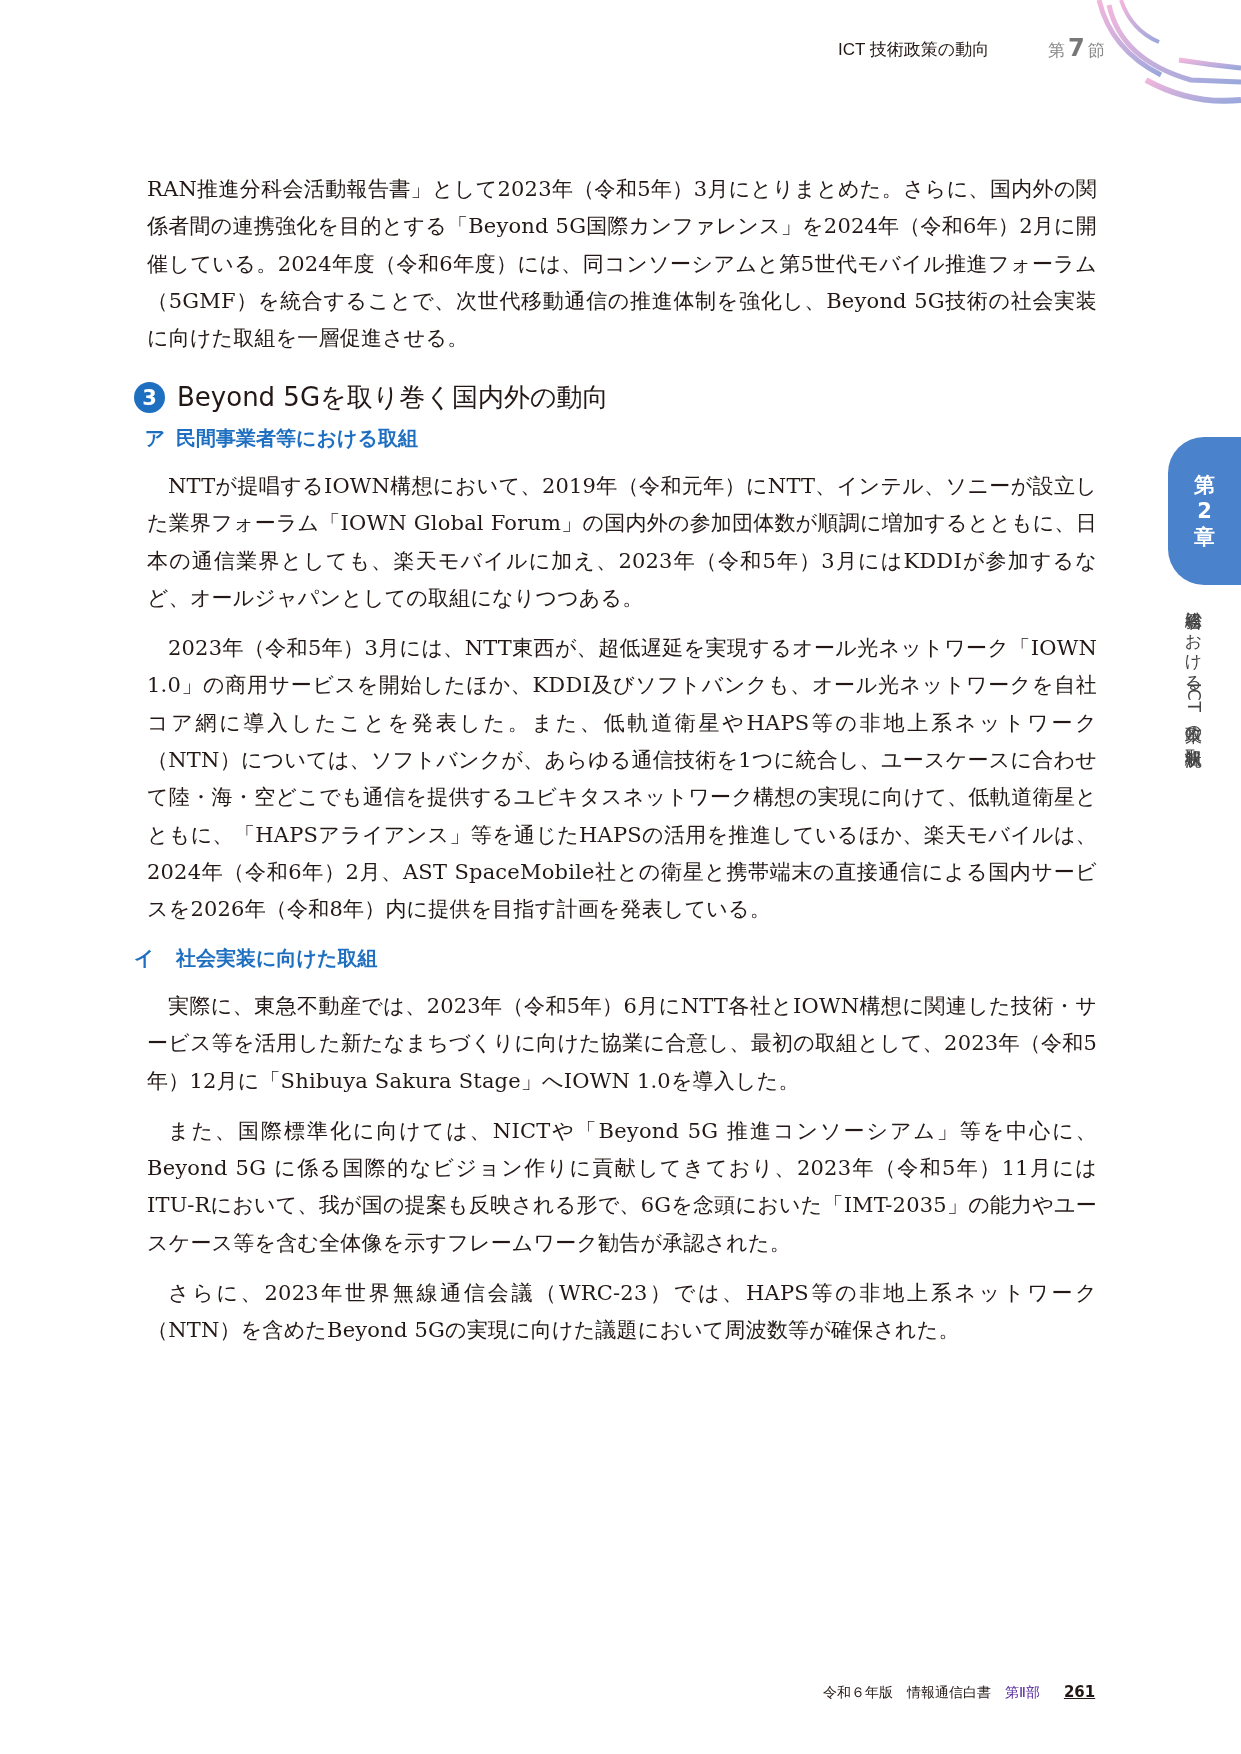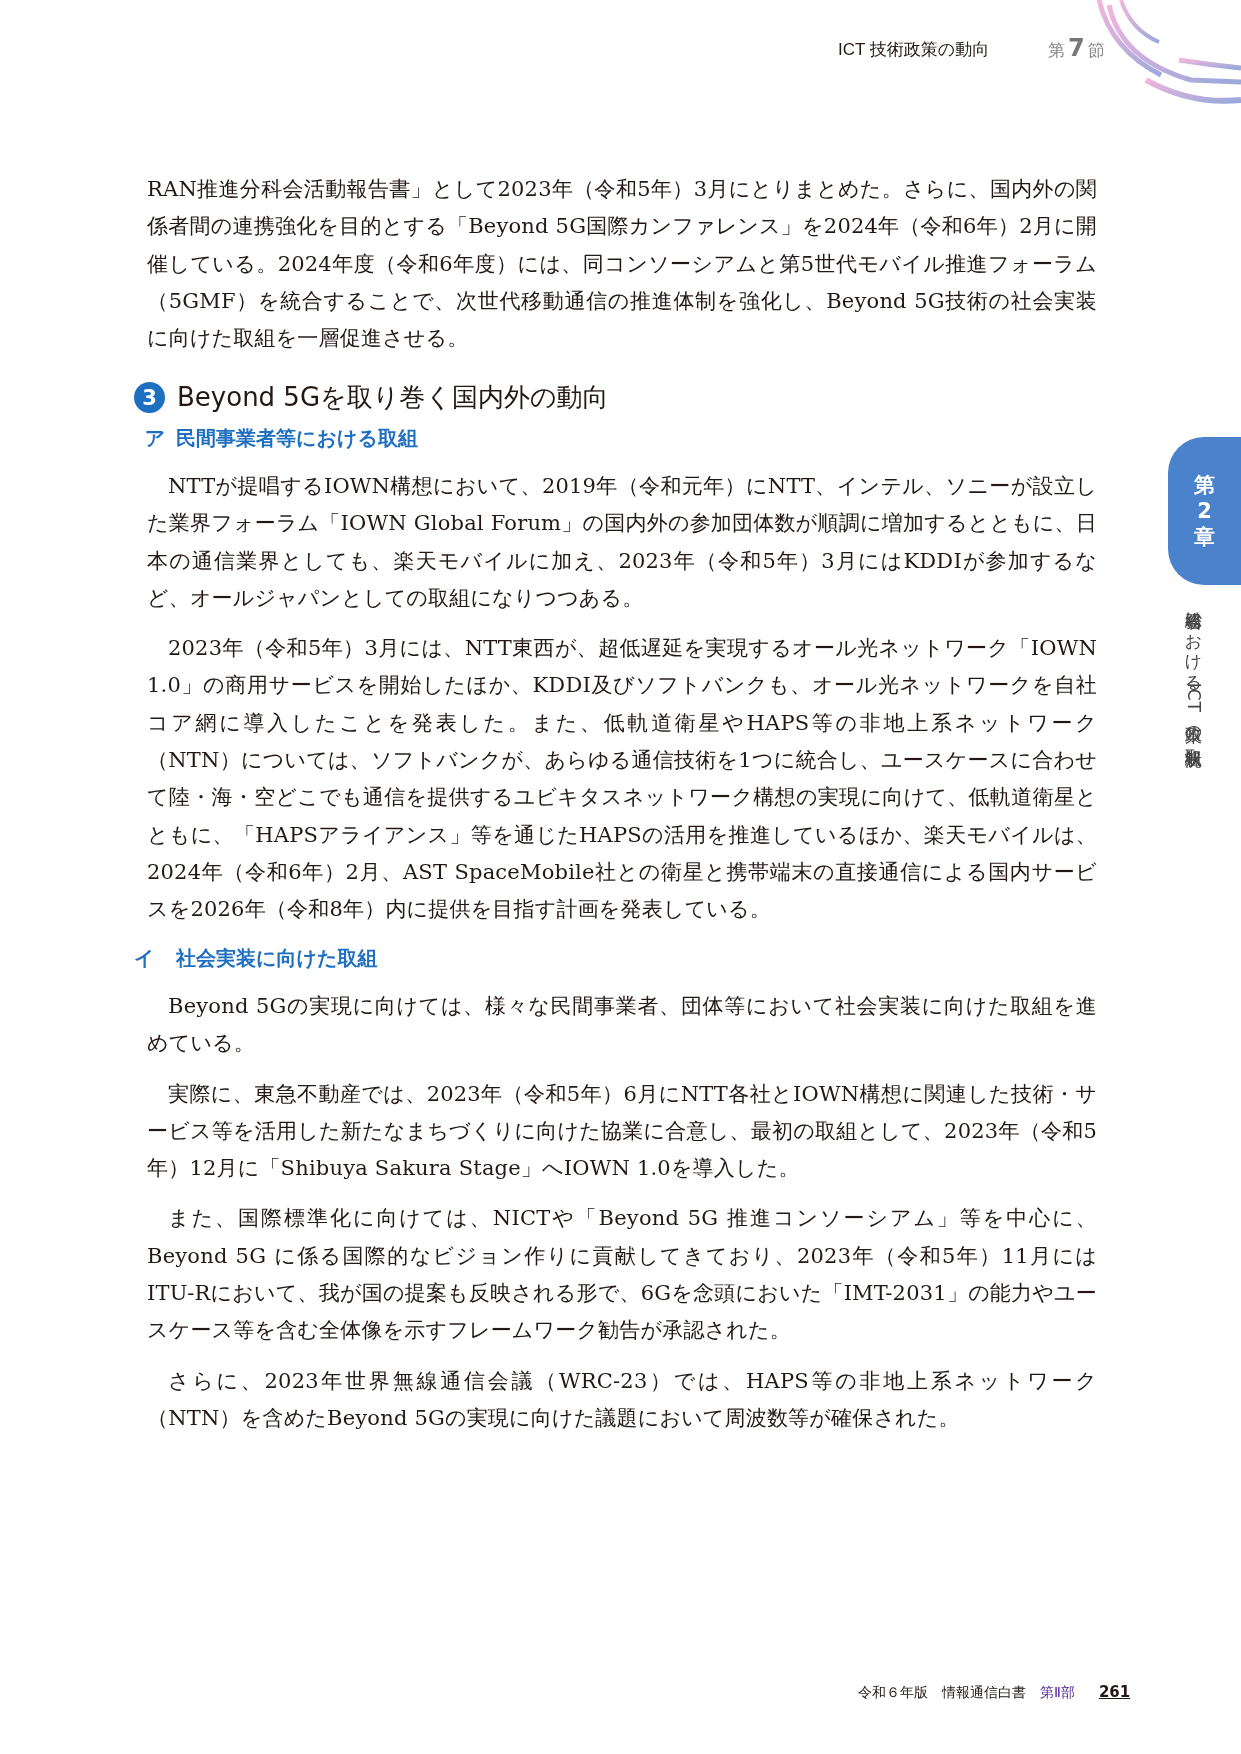--- a/index.html
+++ b/index.html
@@ -53,21 +53,21 @@
     display: flex; flex-direction: column; align-items: center; justify-content: center;
   }
   .chapter-tab span { display: block; text-align: center; }
   .chapter-sub {
     position: absolute; left: 1183px; top: 598px;
     writing-mode: vertical-rl;
     font-family: "DejaVu Sans", "Liberation Sans", sans-serif;
     font-size: 17px; color: #444; letter-spacing: 1px;
   }
   .footer {
-    position: absolute; top: 1683px; left: 858px;
+    position: absolute; top: 1683px; left: 823px;
     font-family: "DejaVu Sans", "Liberation Sans", sans-serif;
     font-size: 14px; color: #231815; display: flex; gap: 14px; align-items: baseline;
   }
   .footer .part { color: #4c1d95; }
   .footer .page { font-size: 15px; font-weight: bold; margin-left: 10px; text-decoration: underline; }
 </style>
 </head>
 <body>
 
 <div class="header-section">ICT 技術政策の動向</div>
@@ -105,23 +105,22 @@
 </div>
 <div class="body-text" style="top:455px;">
   <p class="indent">NTTが提唱するIOWN構想において、2019年（令和元年）にNTT、インテル、ソニーが設立した業界フォーラム「IOWN Global Forum」の国内外の参加団体数が順調に増加するとともに、日本の通信業界としても、楽天モバイルに加え、2023年（令和5年）3月にはKDDIが参加するなど、オールジャパンとしての取組になりつつある。</p>
   <p class="indent">2023年（令和5年）3月には、NTT東西が、超低遅延を実現するオール光ネットワーク「IOWN 1.0」の商用サービスを開始したほか、KDDI及びソフトバンクも、オール光ネットワークを自社コア網に導入したことを発表した。また、低軌道衛星やHAPS等の非地上系ネットワーク（NTN）については、ソフトバンクが、あらゆる通信技術を1つに統合し、ユースケースに合わせて陸・海・空どこでも通信を提供するユビキタスネットワーク構想の実現に向けて、低軌道衛星とともに、「HAPSアライアンス」等を通じたHAPSの活用を推進しているほか、楽天モバイルは、2024年（令和6年）2月、AST SpaceMobile社との衛星と携帯端末の直接通信による国内サービスを2026年（令和8年）内に提供を目指す計画を発表している。</p>
 </div>
 
 <div class="h-minor" style="top:945px;">
   <span class="mark">イ</span><span>社会実装に向けた取組</span>
 </div>
 <div class="body-text" style="top:975px;">
-  <p class="indent">Beyond 5Gの実現に向けては、様々な民間事業者、団体等において社会実装に向けた取組を進めている。</p>
   <p class="indent">実際に、東急不動産では、2023年（令和5年）6月にNTT各社とIOWN構想に関連した技術・サービス等を活用した新たなまちづくりに向けた協業に合意し、最初の取組として、2023年（令和5年）12月に「Shibuya Sakura Stage」へIOWN 1.0を導入した。</p>
-  <p class="indent">また、国際標準化に向けては、NICTや「Beyond 5G 推進コンソーシアム」等を中心に、Beyond 5G に係る国際的なビジョン作りに貢献してきており、2023年（令和5年）11月にはITU-Rにおいて、我が国の提案も反映される形で、6Gを念頭においた「IMT-2031」の能力やユースケース等を含む全体像を示すフレームワーク勧告が承認された。</p>
+  <p class="indent">また、国際標準化に向けては、NICTや「Beyond 5G 推進コンソーシアム」等を中心に、Beyond 5G に係る国際的なビジョン作りに貢献してきており、2023年（令和5年）11月にはITU-Rにおいて、我が国の提案も反映される形で、6Gを念頭においた「IMT-2035」の能力やユースケース等を含む全体像を示すフレームワーク勧告が承認された。</p>
   <p class="indent">さらに、2023年世界無線通信会議（WRC-23）では、HAPS等の非地上系ネットワーク（NTN）を含めたBeyond 5Gの実現に向けた議題において周波数等が確保された。</p>
 </div>
 
 <div class="chapter-tab">
   <span>第</span>
   <span>2</span>
   <span>章</span>
 </div>
 <div class="chapter-sub">総務省におけるICT政策の取組状況</div>
 

